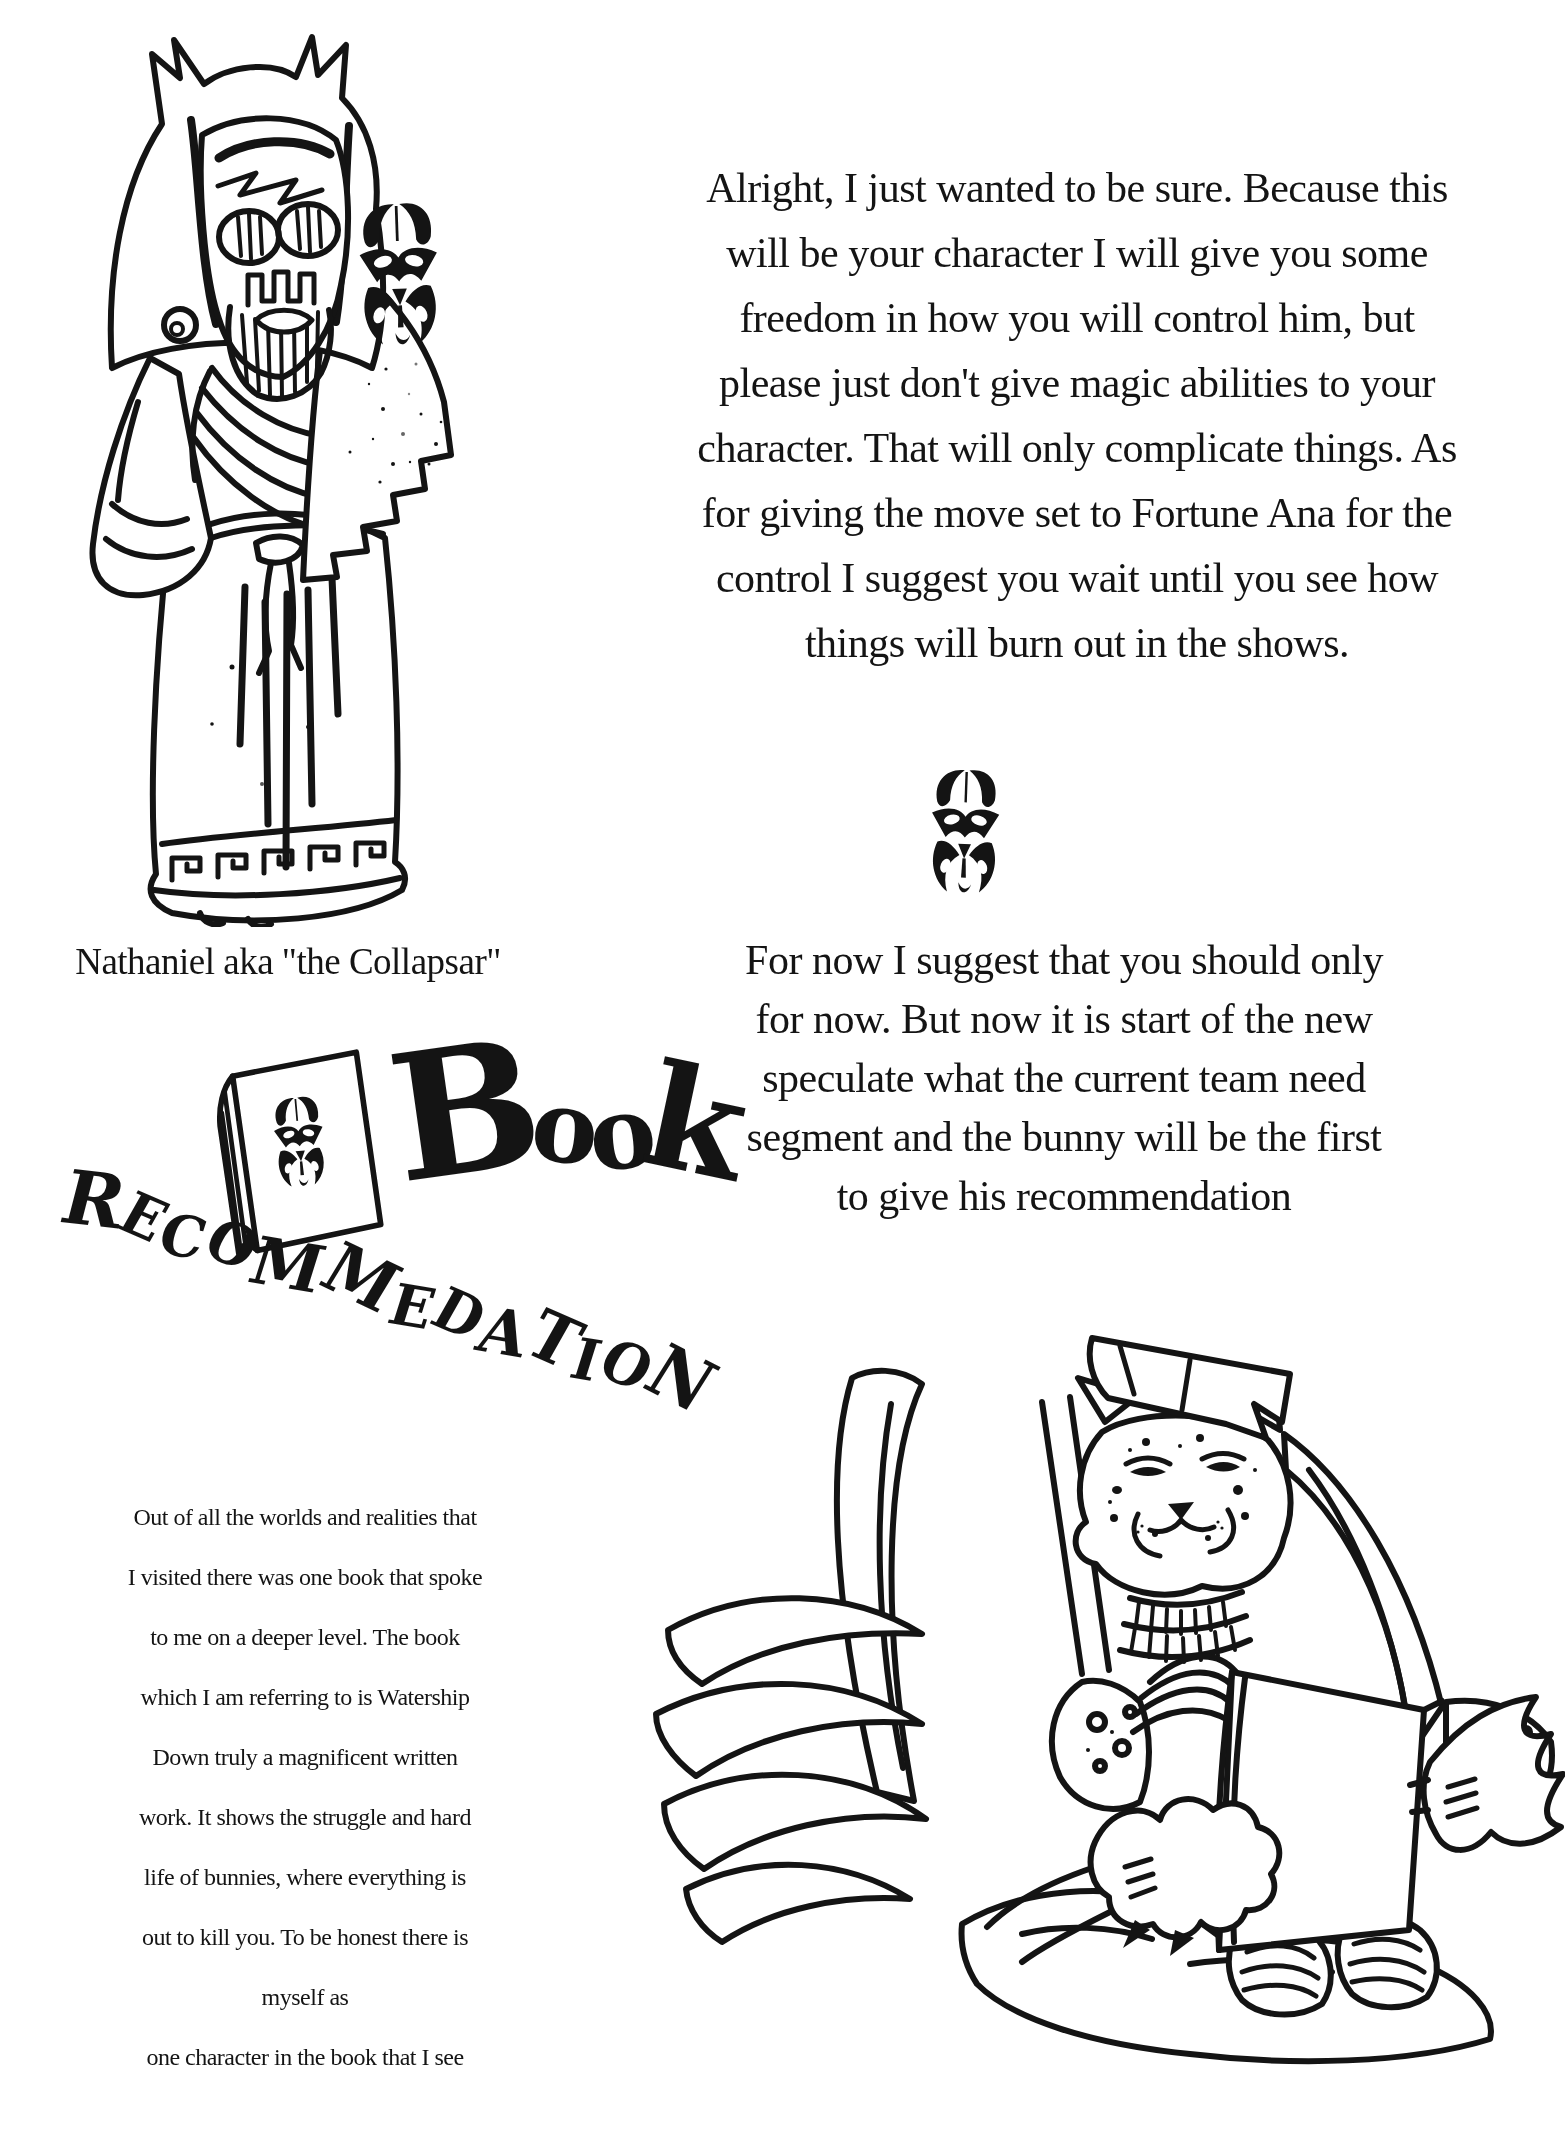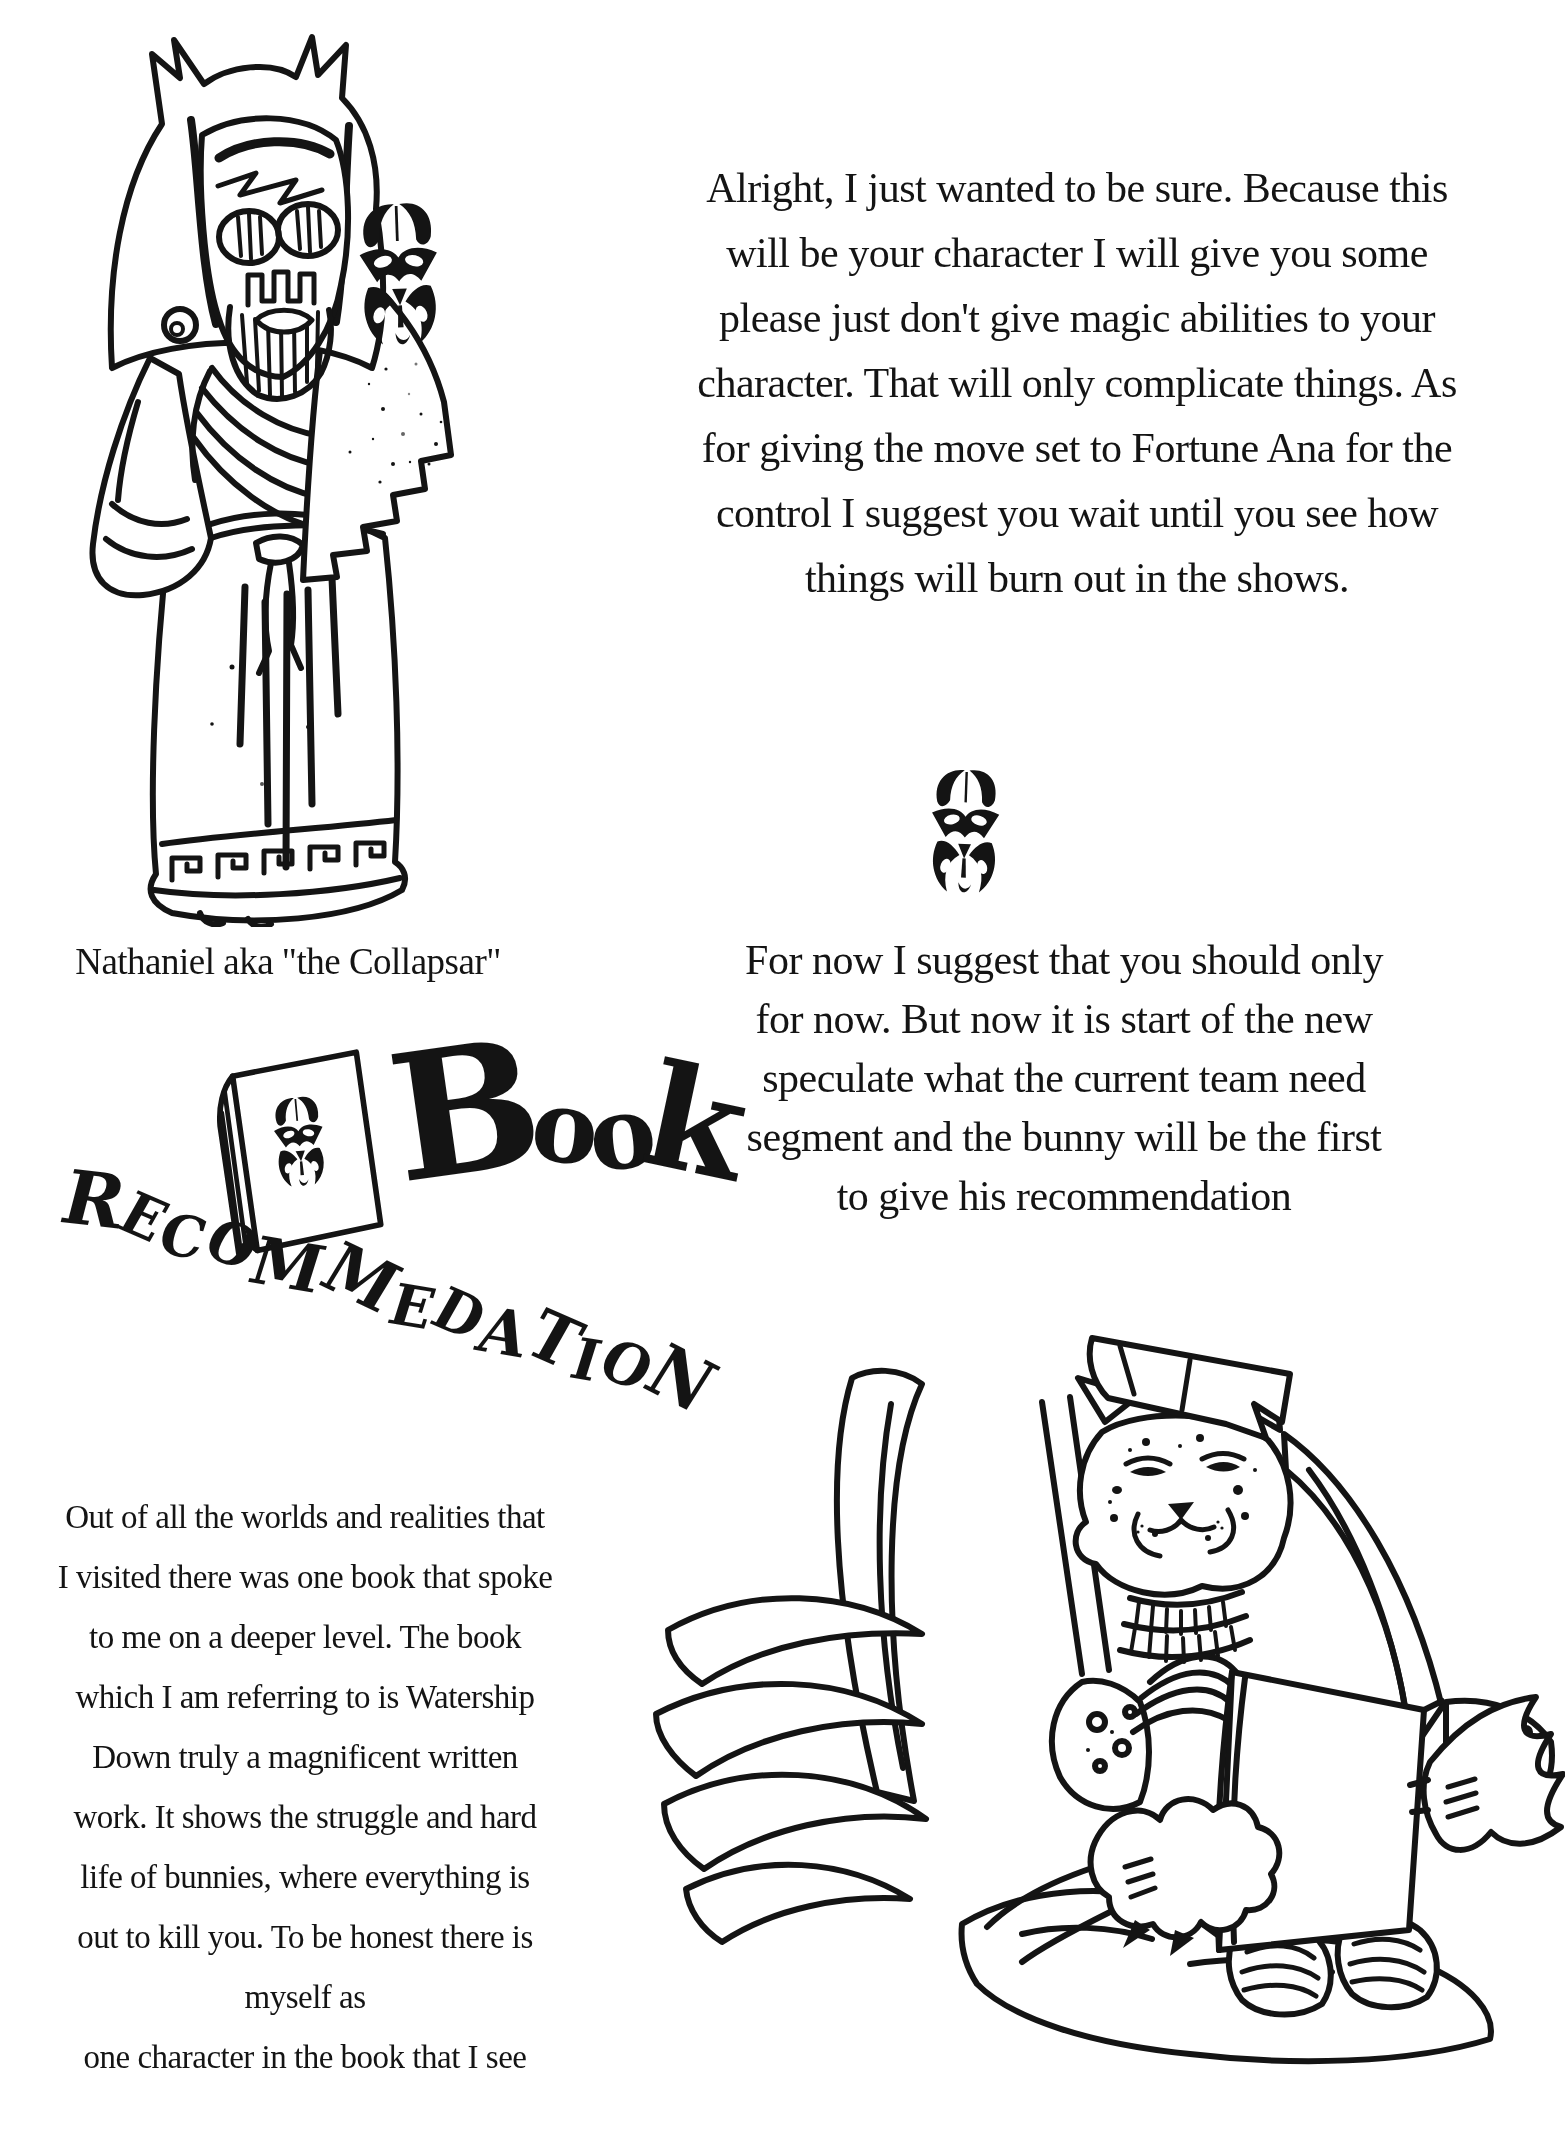--- a/index.html
+++ b/index.html
@@ -8,21 +8,21 @@
     width:1568px;height:2148px;
     background:#ffffff;
     overflow:hidden;
     font-family:"Liberation Serif", serif;
     color:#141414;
   }
   .para{position:absolute;text-align:center;}
   .para .ln{white-space:nowrap;letter-spacing:-0.5px;}
   .p-right1{left:602px;top:156px;width:950px;font-size:42px;line-height:65px;text-align:center;}
   .p-right2{left:614px;top:931px;width:900px;font-size:42px;line-height:59px;text-align:center;}
-  .p-left{left:5px;top:1487px;width:600px;font-size:33px;line-height:60px;}
+  .p-left{left:5px;top:1487px;width:600px;font-size:24px;line-height:60px;}
   .caption{
     position:absolute;left:23px;top:940px;width:530px;
     font-size:37px;text-align:center;white-space:nowrap;letter-spacing:-0.5px;
   }
   .art{position:absolute;}
   .emblem-1{left:353px;top:196px;width:92px;height:158px;transform:rotate(-2deg);}
   .emblem-2{left:925px;top:758px;width:80px;height:148px;transform:rotate(2deg);}
   .nathaniel{left:50px;top:22px;width:415px;height:905px;}
   .reader{left:590px;top:1280px;width:975px;height:800px;}
   .bookicon{left:182px;top:1040px;width:215px;height:235px;transform:rotate(-5deg);}
@@ -162,20 +162,21 @@
     </g>
   </svg>
 
   <svg class="art emblem-1" viewBox="0 0 100 170">
     <use href="#emblem"></use>
   </svg>
 
   <div class="para p-right1">
     <div class="ln">Alright, I just wanted to be sure. Because this</div>
     <div class="ln">will be your character I will give you some</div>
+    <div class="ln">freedom in how you will control him, but</div>
     <div class="ln">please just don't give magic abilities to your</div>
     <div class="ln">character. That will only complicate things. As</div>
     <div class="ln">for giving the move set to Fortune Ana for the</div>
     <div class="ln">control I suggest you wait until you see how</div>
     <div class="ln">things will burn out in the shows.</div>
   </div>
 
   <svg class="art emblem-2" viewBox="0 0 100 170">
     <use href="#emblem"></use>
   </svg>

